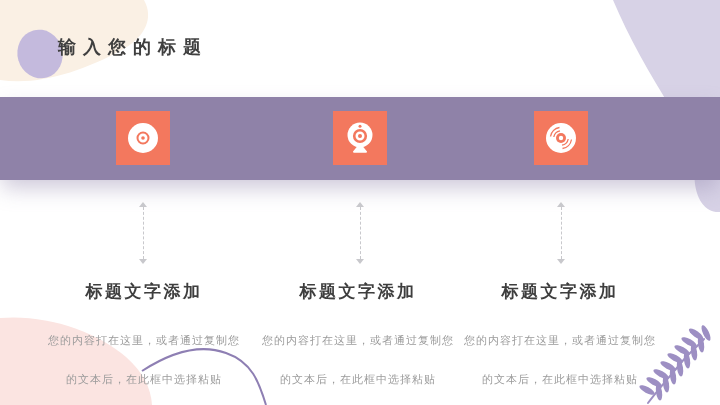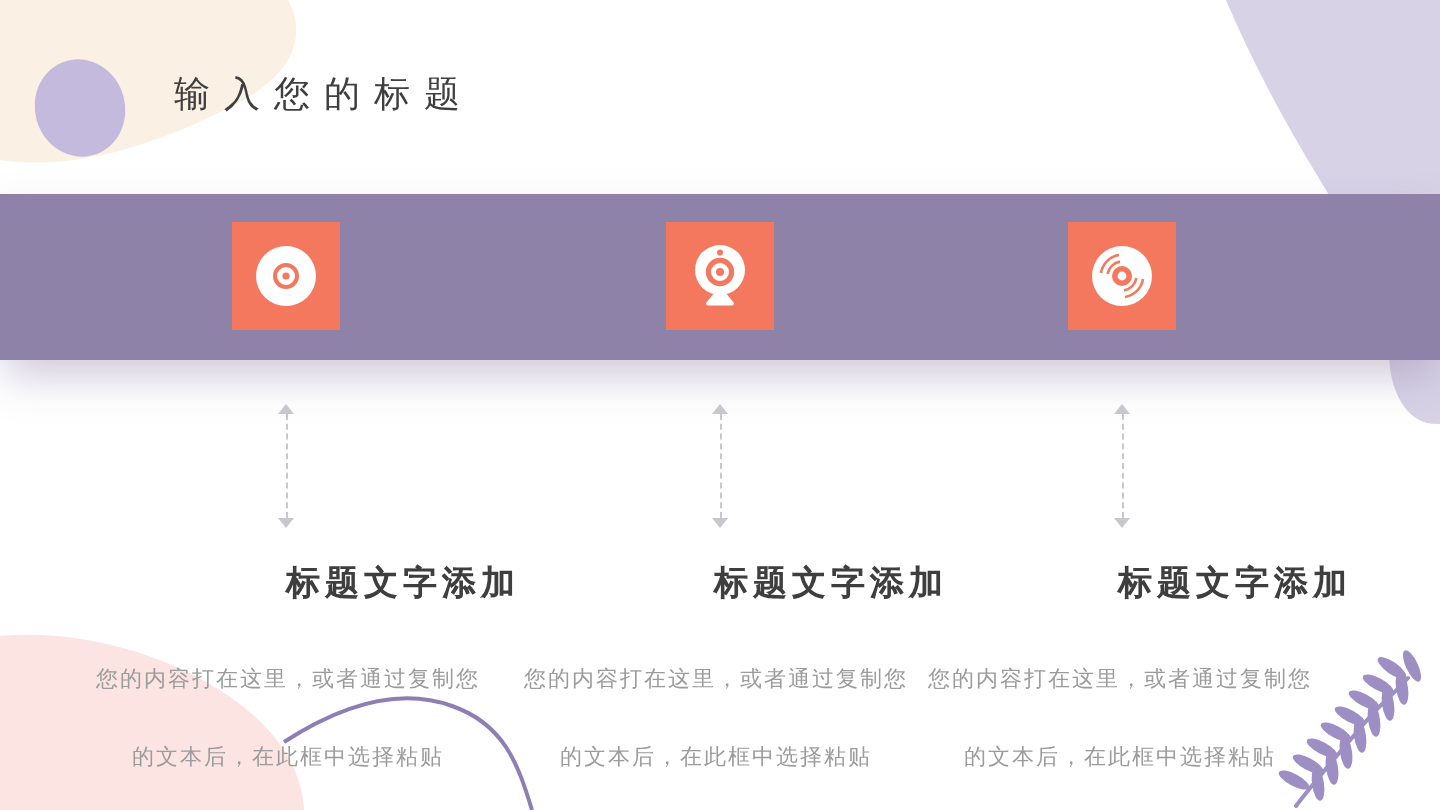--- a/index.html
+++ b/index.html
@@ -8,22 +8,22 @@
     --blob-cream:#FAF0E4; --blob-lavender-small:#C4BADD; --blob-lavender-large:#D7D2E6;
     --blob-pink:#FBE4E1; --leaf:#9D8FC3; --curve:#8E7FB3; --arrow:#C8C8CC;
   }
   html,body{margin:0;padding:0;}
   .slide{
     position:relative; width:720px; height:405px; background:#ffffff;
     overflow:hidden; font-family:"Liberation Sans","DejaVu Sans",sans-serif;
   }
   .decor{position:absolute; left:0; top:0; pointer-events:none;}
   .slide-title{
-    position:absolute; left:87px; top:35px;
-    font-size:18px; font-weight:normal; letter-spacing:7px; color:var(--title-text);
+    position:absolute; left:58px; top:35px;
+    font-size:18px; font-weight:bold; letter-spacing:7px; color:var(--title-text);
     white-space:nowrap;
   }
   .band{
     position:absolute; left:0; top:97px; width:720px; height:83px;
     background:var(--band);
     box-shadow:0 10px 20px -2px rgba(147,135,173,0.45);
   }
   .icon-tile{
     position:absolute; top:111px; width:54px; height:54px;
     background:var(--icon-bg); display:flex; align-items:center; justify-content:center;
@@ -38,21 +38,20 @@
   .arrow .head-up{width:0;height:0;border-left:4px solid transparent;border-right:4px solid transparent;border-bottom:5px solid var(--arrow);}
   .arrow .dash{flex:1;width:0;border-left:1px dashed var(--arrow);}
   .arrow .head-down{width:0;height:0;border-left:4px solid transparent;border-right:4px solid transparent;border-top:5px solid var(--arrow);}
   .col{
     position:absolute; top:280px; width:232px; text-align:center;
   }
   .col.c1{left:28px;} .col.c2{left:242px;} .col.c3{left:444px;}
   .col h3{
     margin:0 0 27px 0; font-size:17px; font-weight:bold; letter-spacing:2.5px;
     color:var(--heading-text);
-    text-align:right;
   }
   .col .body-line{
     font-size:11px; letter-spacing:1px; color:var(--body-text); line-height:21px;
     white-space:nowrap;
     margin-top:18px;
   }
 </style>
 </head>
 <body>
 

